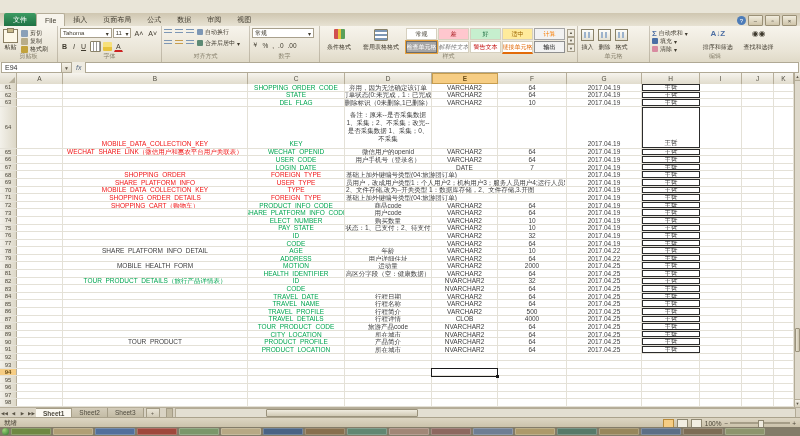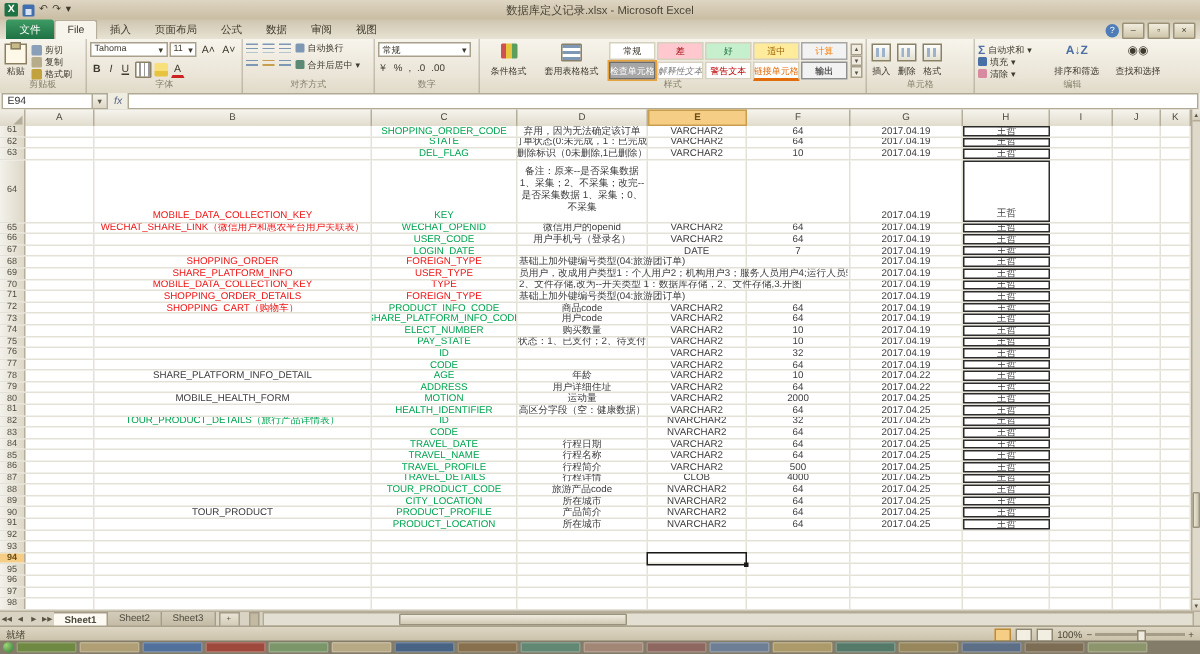--- a/index.html
+++ b/index.html
@@ -142,30 +142,20 @@
   
   .taskbar{position:absolute;top:427px;left:0;right:0;height:9px;background:#837c69;display:flex;align-items:center;gap:2px;padding:0 2px;overflow:hidden;}
   .orb{width:7px;height:7px;border-radius:50%;background:radial-gradient(circle at 30% 30%,#9fd57a,#2f7a2f);flex:none;}
   .tbitem{width:40px;height:7px;border-radius:1px;opacity:.85;flex:none;border:1px solid rgba(255,255,255,.25);box-sizing:border-box;}
 </style>
 </head>
 <body>
 
 <div class="app">
 
-  <div class="titlebar">
-    <div class="qat">
-      <div class="xl-logo">X</div>
-      <div class="save-ico"></div>
-      <span class="qicon">↶</span>
-      <span class="qicon">↷</span>
-      <span class="qicon">▾</span>
-    </div>
-    <div class="ttext">数据库定义记录.xlsx - Microsoft Excel</div>
-  </div>
 
   <div class="tabrow">
     <div class="filetab">文件</div>
     <div class="rtabs" id="ribbon-tabs">
         <div class="rtab active">File</div>
         <div class="rtab">插入</div>
         <div class="rtab">页面布局</div>
         <div class="rtab">公式</div>
         <div class="rtab">数据</div>
         <div class="rtab">审阅</div>

